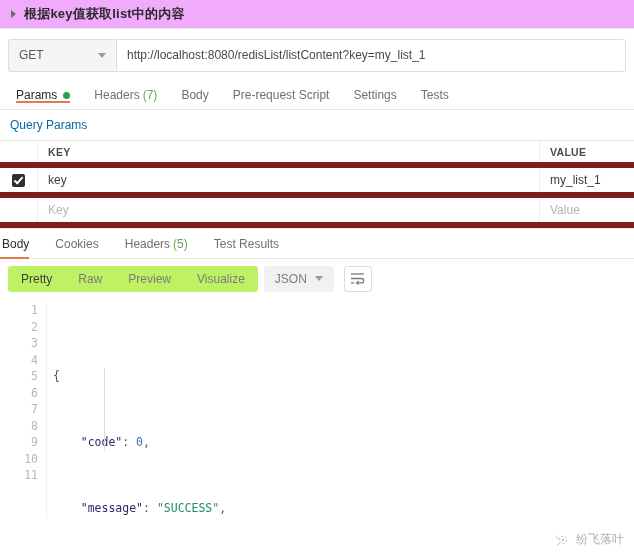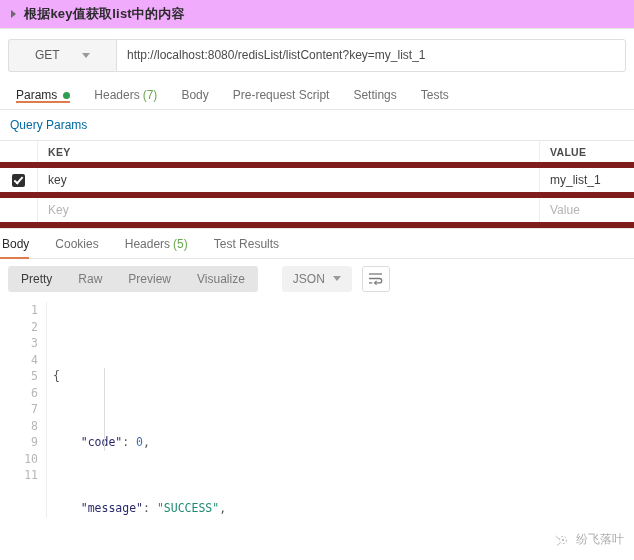--- a/index.html
+++ b/index.html
@@ -56,21 +56,21 @@
   }
   .method-select {
     width: 108px;
     height: 33px;
     border: 1px solid #dedede;
     border-right: none;
     border-radius: 3px 0 0 3px;
     background: #f5f5f5;
     display: flex;
     align-items: center;
-    padding: 0 26px;
+    padding: 0 10px;
     position: relative;
     cursor: pointer;
   }
   .method-label {
     font-size: 12px;
     color: #5a5a5a;
     flex: 1;
   }
   .chevron {
     width: 0; height: 0;
@@ -216,21 +216,21 @@
   
   .fmt-bar {
     height: 39px;
     display: flex;
     align-items: center;
     padding: 0 8px;
     gap: 6px;
   }
   .fmt-group {
     display: flex;
-    background: #e5e5e5;
+    background: #bef264;
     border-radius: 3px;
     height: 26px;
     align-items: stretch;
   }
   .fmt-btn {
     display: flex;
     align-items: center;
     padding: 0 13px;
     font-size: 12px;
     color: #7b7b7b;
@@ -242,21 +242,21 @@
     display: flex;
     align-items: center;
     gap: 8px;
     height: 26px;
     background: #f1f1f1;
     border-radius: 3px;
     padding: 0 11px;
     font-size: 12px;
     color: #7b7b7b;
     cursor: pointer;
-    margin-left: 18px;
+    margin-left: 0;
   }
   .wrap-btn {
     width: 28px; height: 26px;
     border: 1px solid #dcdcdc;
     border-radius: 3px;
     background: #ffffff;
     display: flex;
     align-items: center;
     justify-content: center;
     cursor: pointer;

